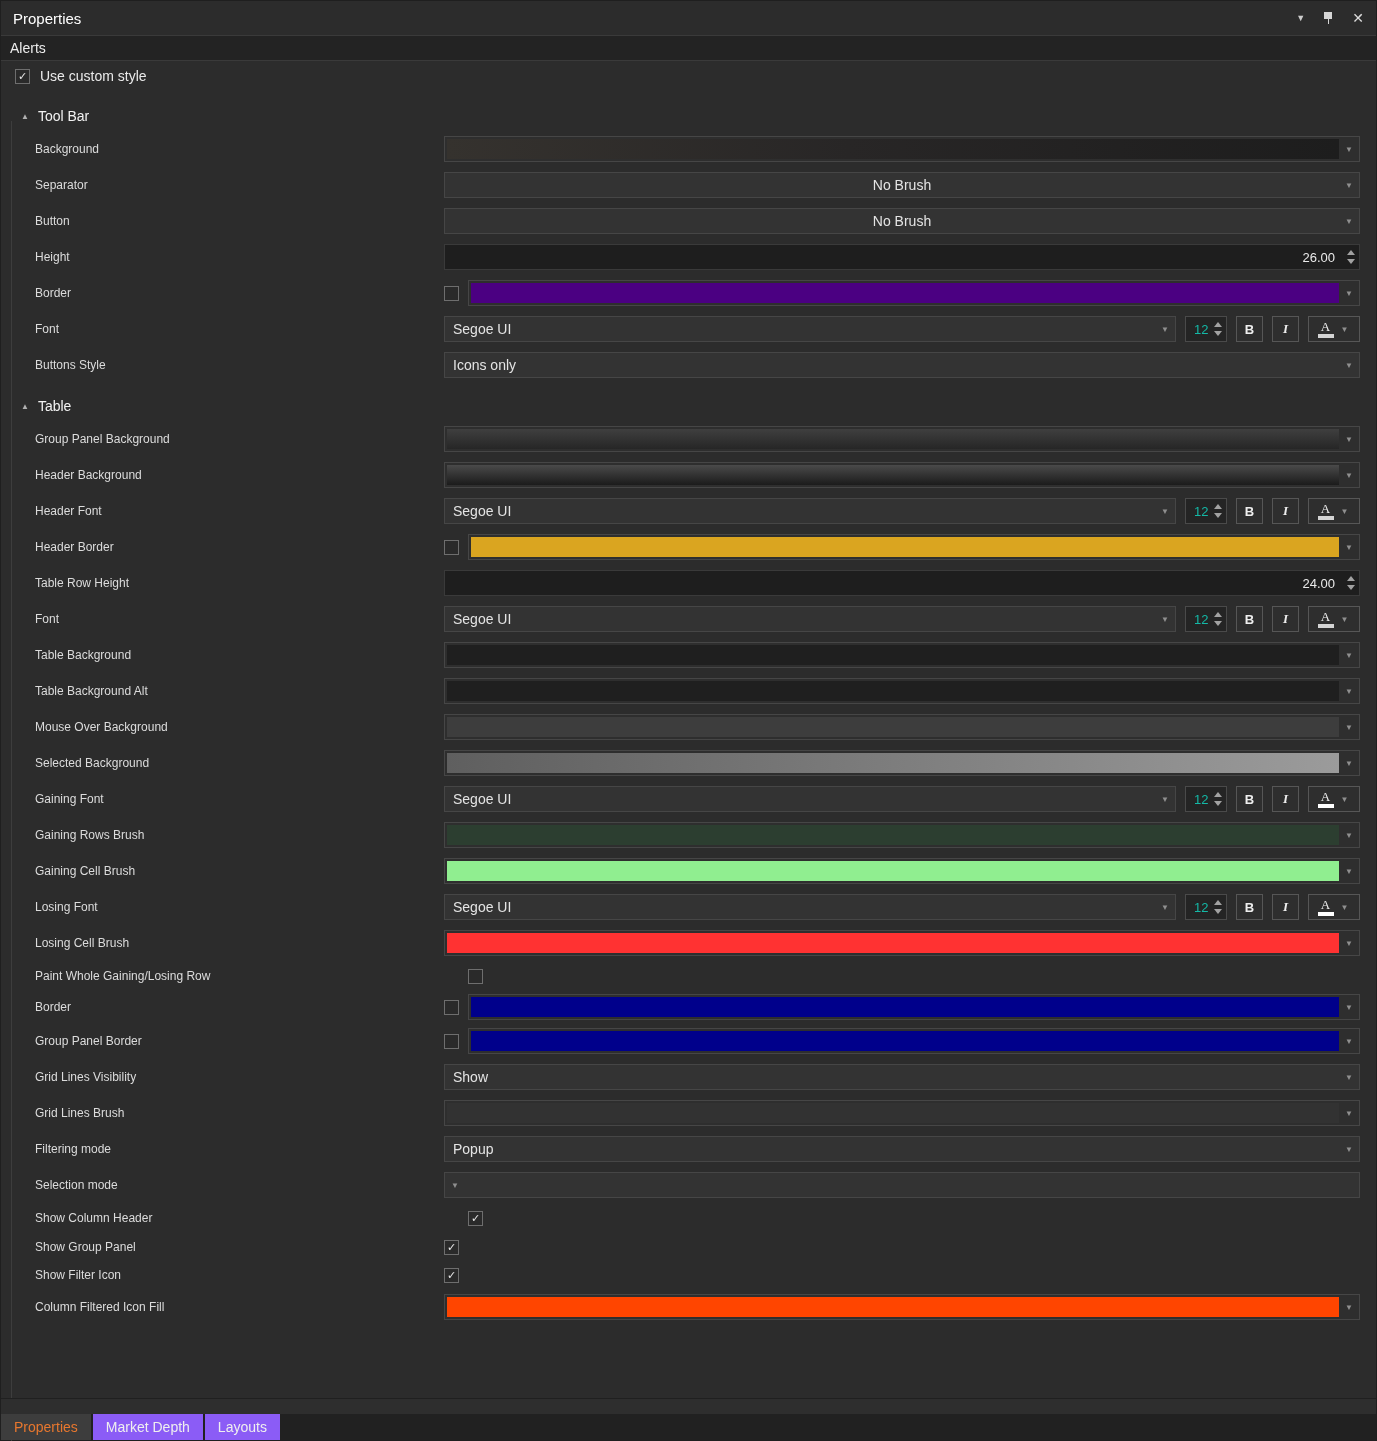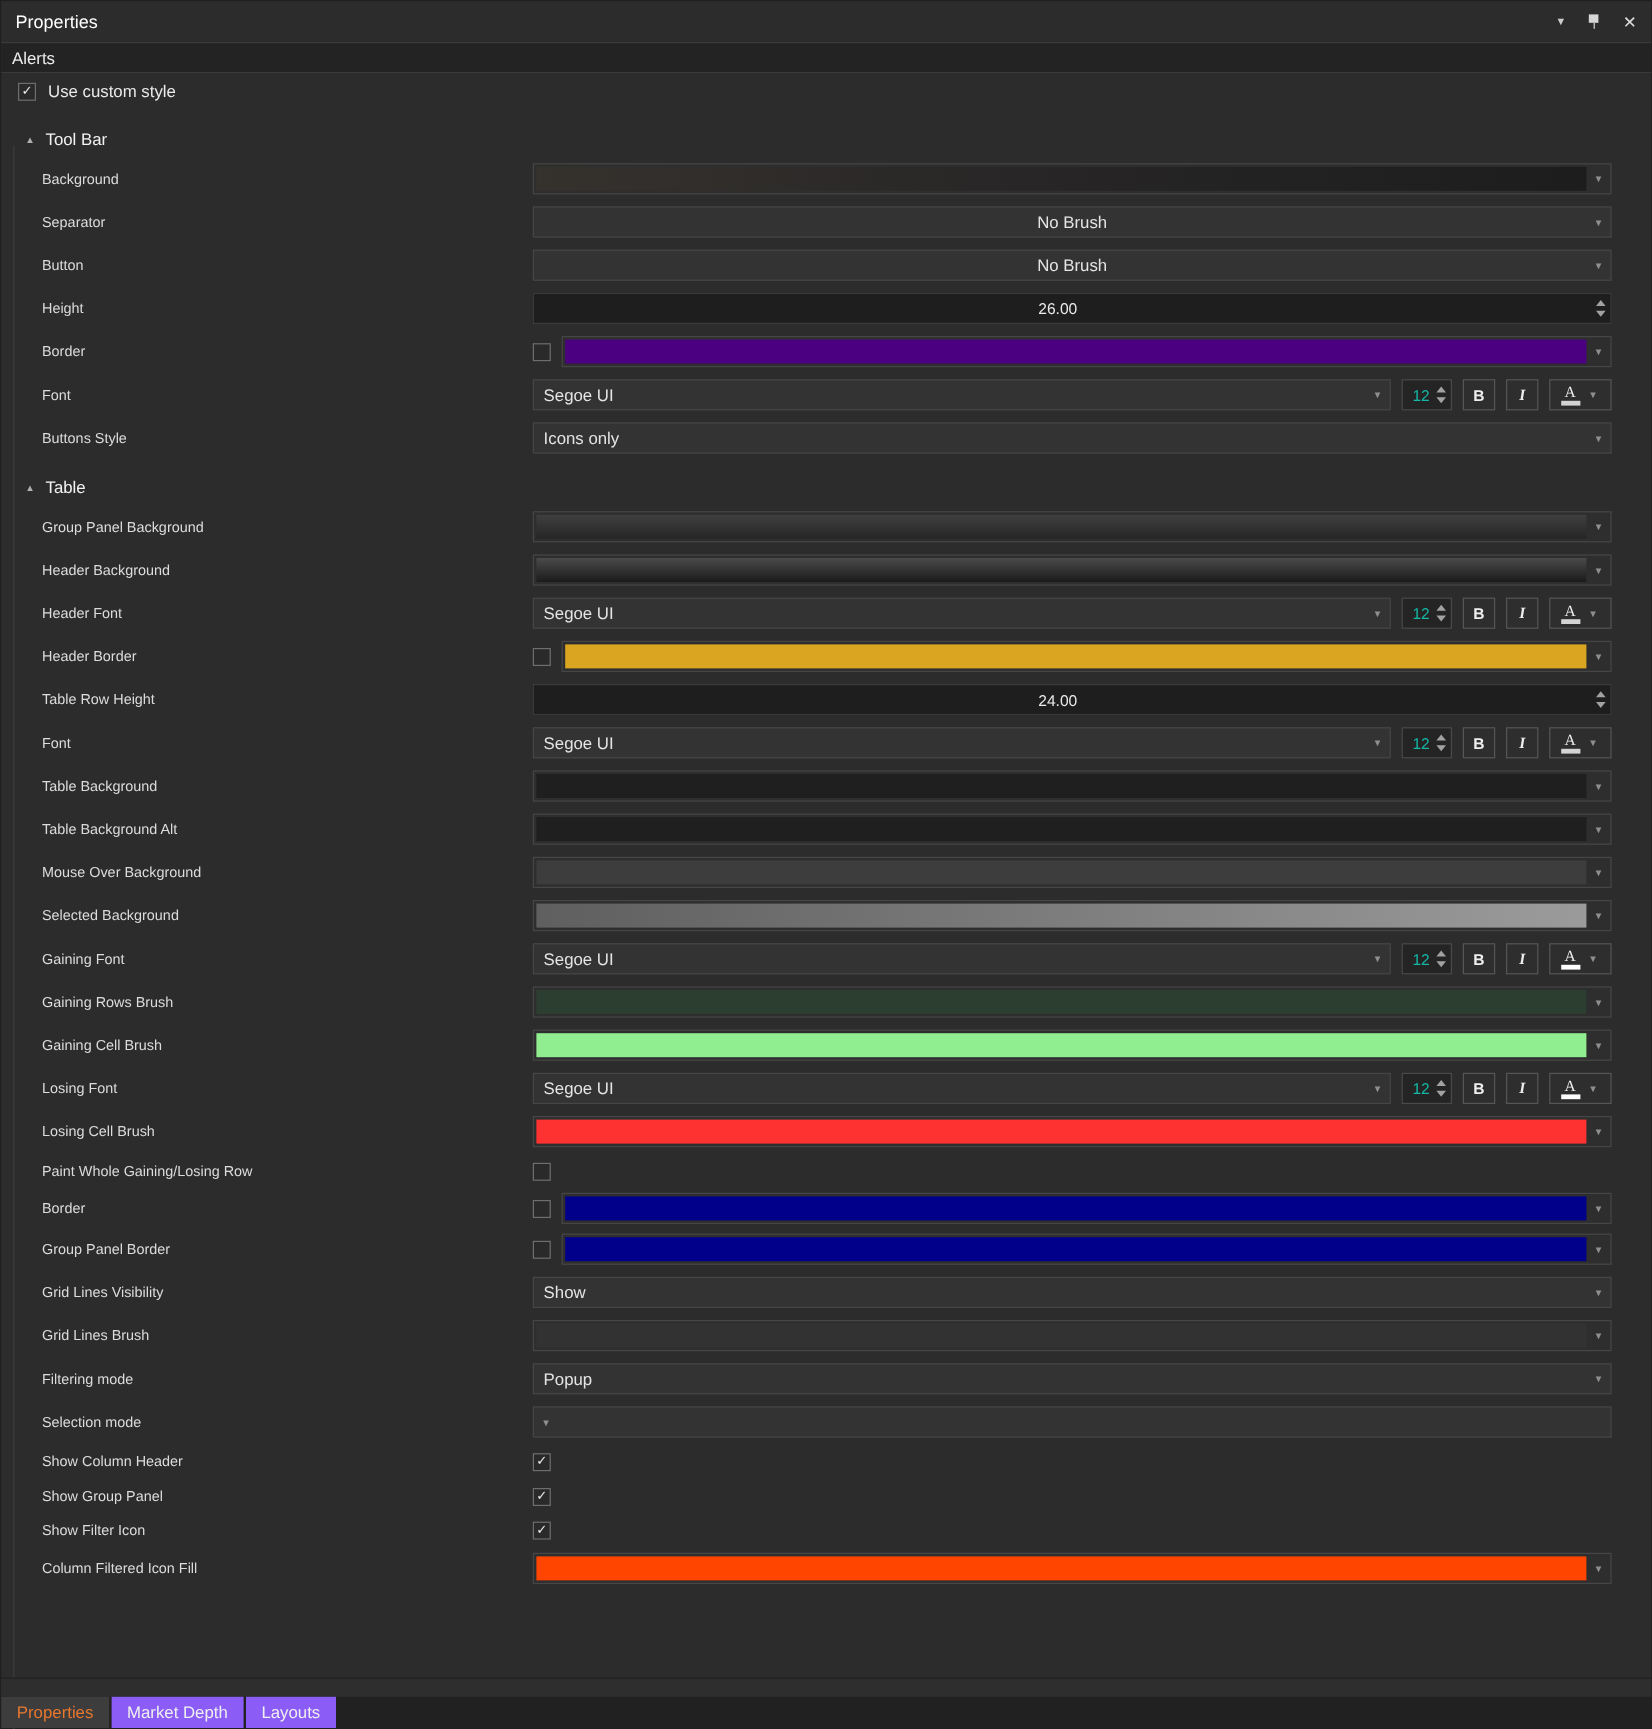--- a/index.html
+++ b/index.html
@@ -24,33 +24,33 @@
   
   .content{position:relative;padding-top:2px;}
   #left-rule{position:absolute;left:10px;top:60px;height:1338px;width:1px;background:#3d3d3d;}
   .ucsrow{display:flex;align-items:center;height:26px;padding-left:14px;gap:10px;font-size:14px;color:#eaeaea;}
   .sect{display:flex;align-items:center;height:24px;padding-left:20px;gap:9px;}
   .sect .tri{font-size:8px;color:#b0b0b0;}
   .sect .stitle{font-size:14px;color:#f2f2f2;}
   .mt15{margin-top:15px;} .mt11{margin-top:11px;} .mt3{margin-top:3px;}
   
   .row{display:flex;align-items:center;height:36px;}
-  .row.h30{height:30px;} .row.h32{height:32px;} .row.h28{height:28px;}
+  .row.h30{height:30px;gap:24px;} .row.h32{height:32px;} .row.h28{height:28px;}
   .lbl{width:443px;min-width:443px;padding-left:34px;box-sizing:border-box;font-size:12px;color:#dcdcdc;white-space:nowrap;}
-  .ctl{flex:1;margin-right:33px;display:flex;align-items:center;gap:9px;}
+  .ctl{flex:1;margin-right:16px;display:flex;align-items:center;gap:9px;}
   .combo,.swcombo,.numbox{flex:1;height:26px;box-sizing:border-box;display:flex;align-items:center;}
   .combo{background:#333333;border:1px solid #464646;}
   .combo .val{flex:1;padding-left:8px;font-size:14px;color:#e4e4e4;white-space:nowrap;}
   .combo .val.center{text-align:center;padding-left:20px;}
   .dd{width:20px;display:flex;justify-content:center;align-items:center;color:#8f8f8f;font-size:8px;}
   .dd::after{content:"▼";}
   .swcombo{background:#2e2e2e;border:1px solid #464646;}
   .swatch{flex:1;align-self:stretch;margin:2px 0 2px 2px;}
   .numbox{background:#1e1e1e;border:1px solid #3a3a3a;}
-  .numbox .num{flex:1;text-align:center;padding-right:8px;font-size:13px;color:#eaeaea;}
+  .numbox .num{flex:1;text-align:right;padding-right:8px;font-size:13px;color:#eaeaea;}
   .spincol{width:16px;align-self:stretch;display:flex;flex-direction:column;align-items:center;justify-content:center;gap:4px;}
   .tri-up{width:0;height:0;border-left:4px solid transparent;border-right:4px solid transparent;border-bottom:5px solid #a2a2a2;}
   .tri-dn{width:0;height:0;border-left:4px solid transparent;border-right:4px solid transparent;border-top:5px solid #a2a2a2;}
   .cb{width:15px;height:15px;min-width:15px;background:#2a2a2a;border:1px solid #6e6e6e;box-sizing:border-box;
     display:flex;align-items:center;justify-content:center;font-size:11px;color:#e8e8e8;line-height:1;}
   
   .ctl.font{}
   .fsize{width:42px;min-width:42px;height:26px;box-sizing:border-box;background:#242424;border:1px solid #4a4a4a;display:flex;align-items:center;}
   .fsize .num{flex:1;padding-left:8px;font-size:13px;color:#14b8a6;}
   .btn{width:27px;min-width:27px;height:26px;box-sizing:border-box;background:#2e2e2e;border:1px solid #565656;

